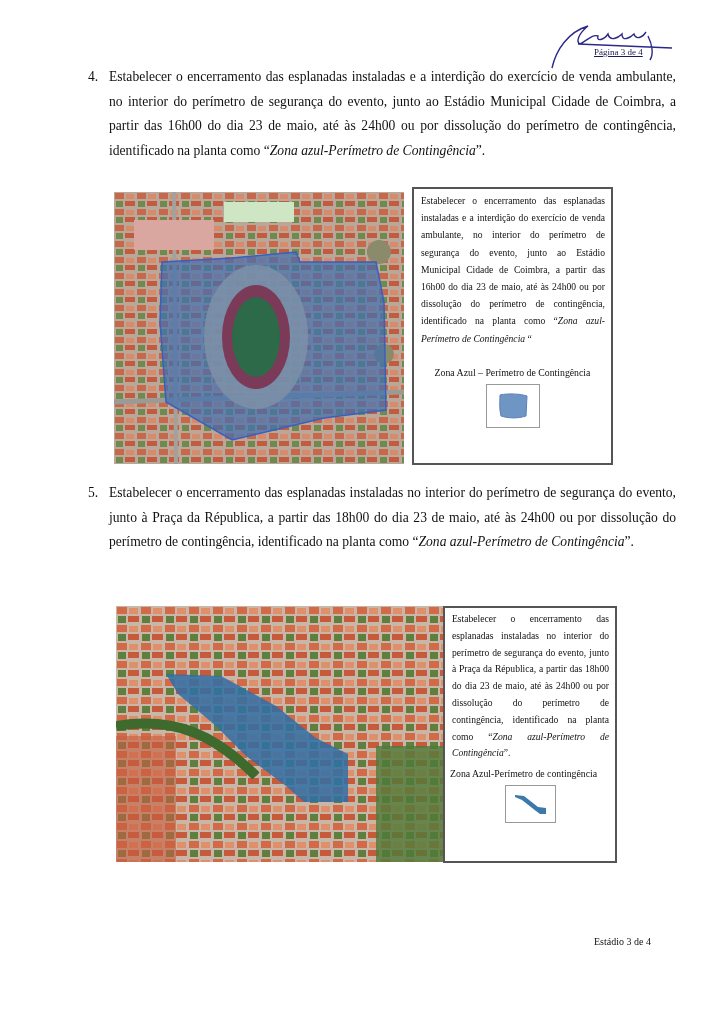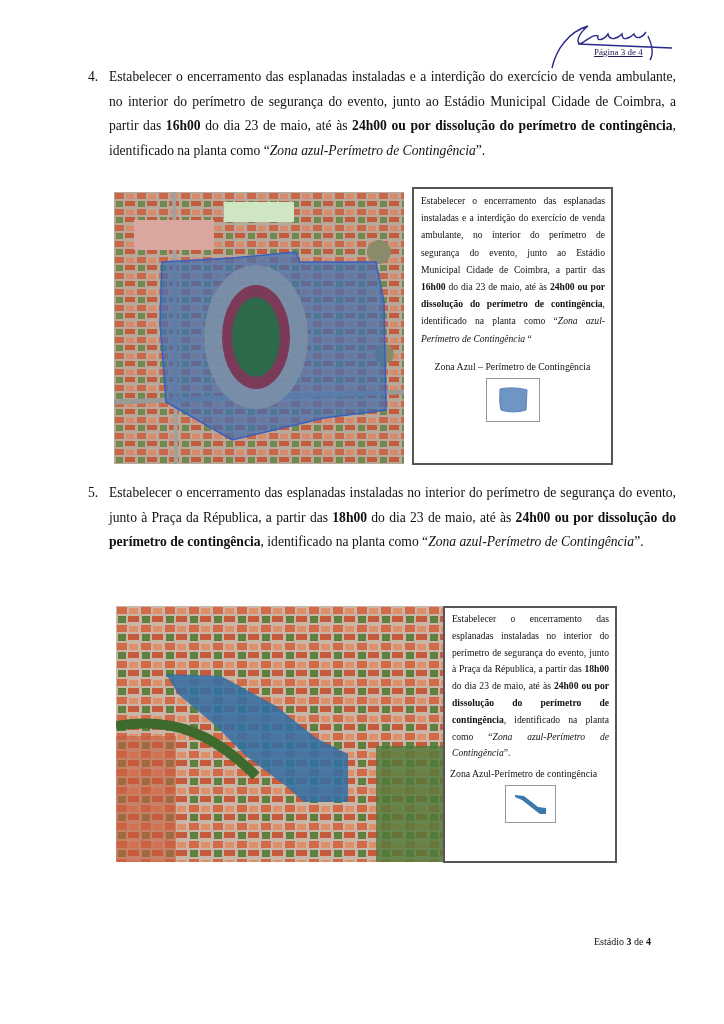--- a/index.html
+++ b/index.html
@@ -3,21 +3,21 @@
 <meta charset="utf-8">
 <style>
   html, body { margin:0; padding:0; background:#ffffff; }
   body { width:724px; height:1024px; position:relative; overflow:hidden;
          font-family:"Liberation Serif", "DejaVu Serif", serif; color:#111; }
   .sig { position:absolute; left:548px; top:20px; width:130px; height:50px; }
   .header-page { position:absolute; left:594px; top:47px; font-size:9px; color:#1a1a50; text-decoration:underline; }
   .item { position:absolute; left:88px; width:588px; font-size:13.6px; line-height:24.6px; text-align:justify; }
   .item .num { position:absolute; left:0; top:0; }
   .item .txt { margin-left:21px; }
-  b { font-weight:bold; }
+  b { font-weight:normal; }
   i { font-style:italic; }
   .map { position:absolute; overflow:hidden; }
   .box { position:absolute; border:2px solid #555; background:#fff; box-sizing:border-box; }
   .box .btext { font-size:9.6px; line-height:17.2px; text-align:justify; padding:3px 6px 0 7px; }
   .box .legend { font-size:9.8px; text-align:center; }
   .legend-swatch { margin:0 auto; border:1px solid #999; background:#fff; display:flex; align-items:center; justify-content:center; }
   .footer { position:absolute; left:594px; top:936px; font-size:10px; }
 </style>
 </head>
 <body>
@@ -52,21 +52,21 @@
     <circle cx="270" cy="162" r="10" fill="#8b8a6a"></circle>
     <path d="M48 70 L118 66 L182 60 L186 70 L262 70 L270 110 L272 218 L210 226 L160 238 L118 248 L52 210 L46 130 Z" fill="#3f6fb0" fill-opacity="0.7" stroke="#3a5fc0" stroke-width="1.5"></path>
     <ellipse cx="142" cy="145" rx="52" ry="72" fill="#7d90a8" fill-opacity="0.85"></ellipse>
     <ellipse cx="142" cy="145" rx="34" ry="52" fill="#7a3a58"></ellipse>
     <ellipse cx="142" cy="145" rx="24" ry="40" fill="#2d6a4a"></ellipse>
   </svg>
 </div>
 
 <div class="box" style="left:412px; top:187px; width:201px; height:278px;">
   <div class="btext"><span>Estabelecer o encerramento das esplanadas instaladas e a interdição do exercício de venda ambulante, no interior do perímetro de segurança do evento, junto ao Estádio Municipal Cidade de Coimbra, a partir das </span><b>16h00</b><span> do dia 23 de maio, até às </span><b>24h00 ou por dissolução do perímetro de contingência</b><span>, identificado na planta como “</span><i>Zona azul-Perímetro de Contingência</i><span> “</span></div>
-  <div class="legend" style="margin-top:14px;">Zona Azul – Perímetro de Contingência</div>
+  <div class="legend" style="margin-top:20px;">Zona Azul – Perímetro de Contingência</div>
   <div class="legend-swatch" style="width:52px; height:42px; margin-top:6px;">
     <svg width="32" height="28" viewBox="0 0 32 28">
       <path d="M3 3 C12 1 24 2 30 4 L29 24 C20 27 10 26 4 24 C2 16 3 10 3 3 Z" fill="#6f95c4" stroke="#5a80b5"></path>
     </svg>
   </div>
 </div>
 
 <div class="item" style="top:481px;">
   <span class="num">5.</span>
   <div class="txt"><span>Estabelecer o encerramento das esplanadas instaladas no interior do perímetro de segurança do evento, junto à Praça da Républica, a partir das </span><b>18h00</b><span> do dia 23 de maio, até às </span><b>24h00 ou por dissolução do perímetro de contingência</b><span>, identificado na planta como “</span><i>Zona azul-Perímetro de Contingência</i><span>”.</span></div>

